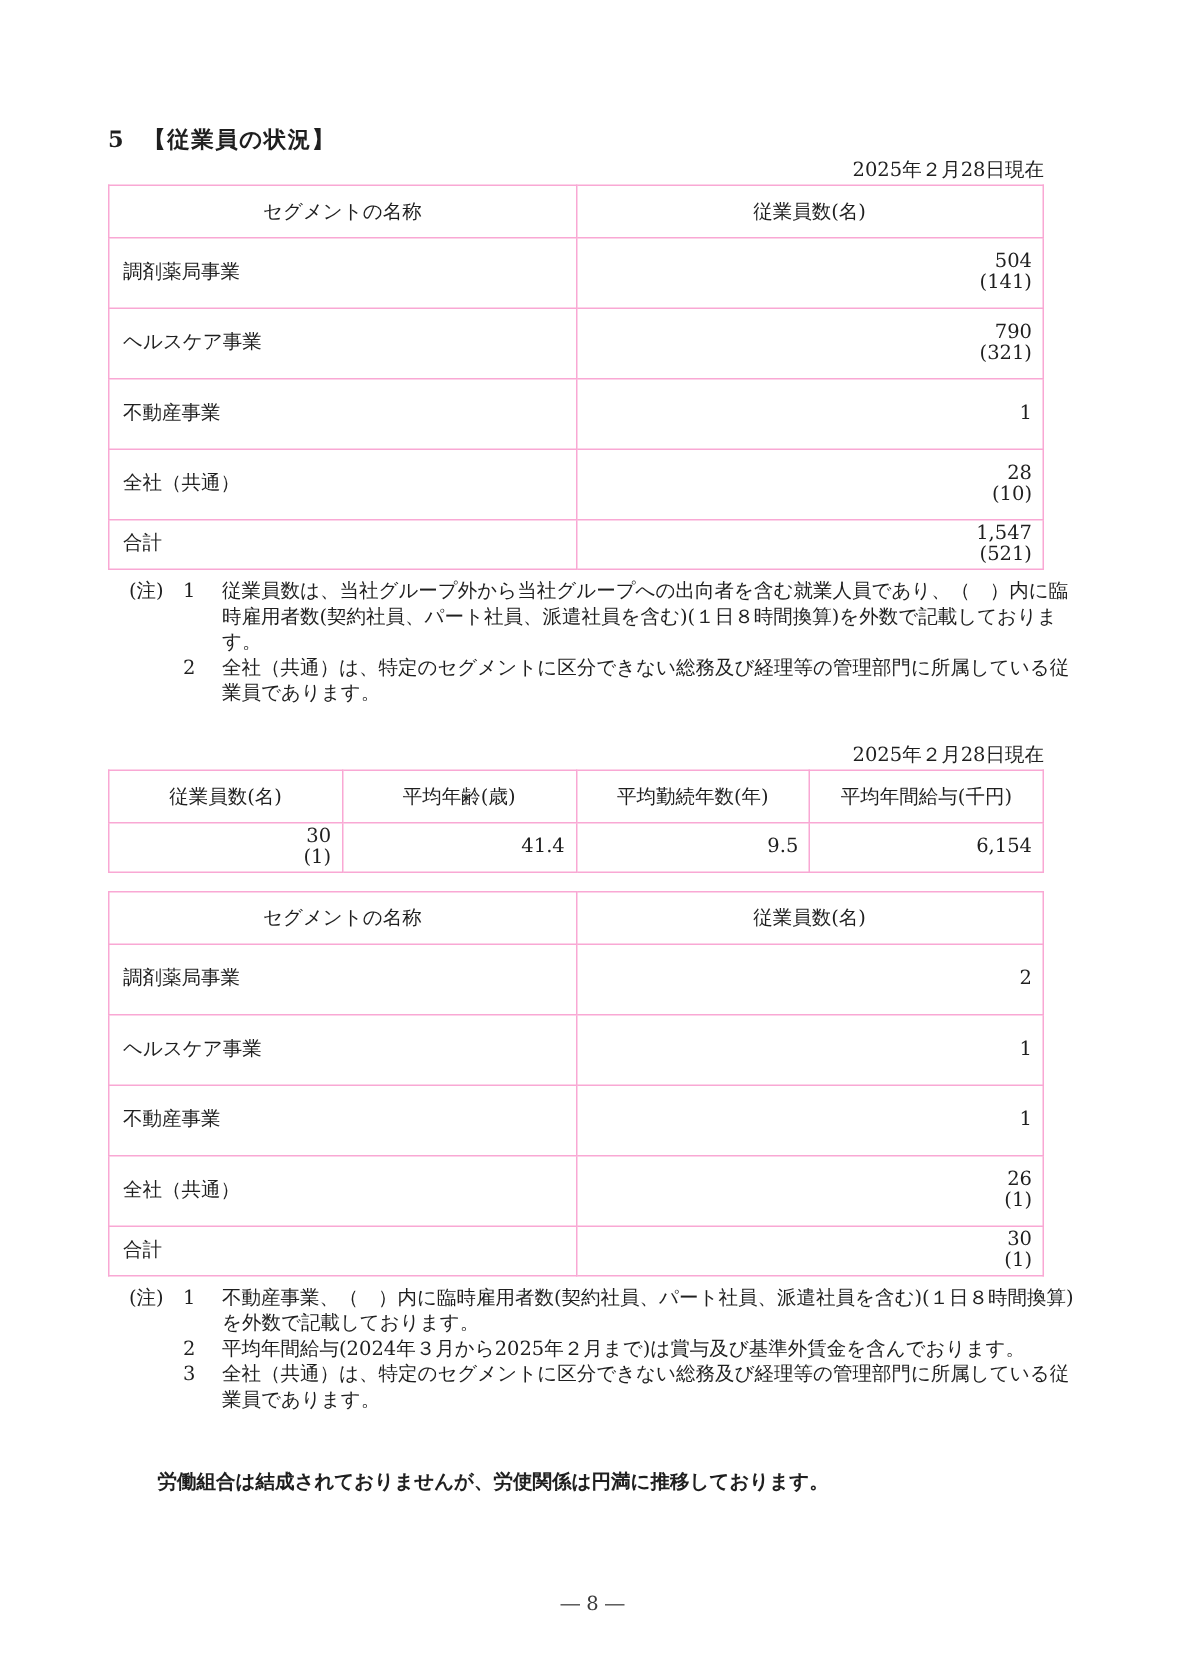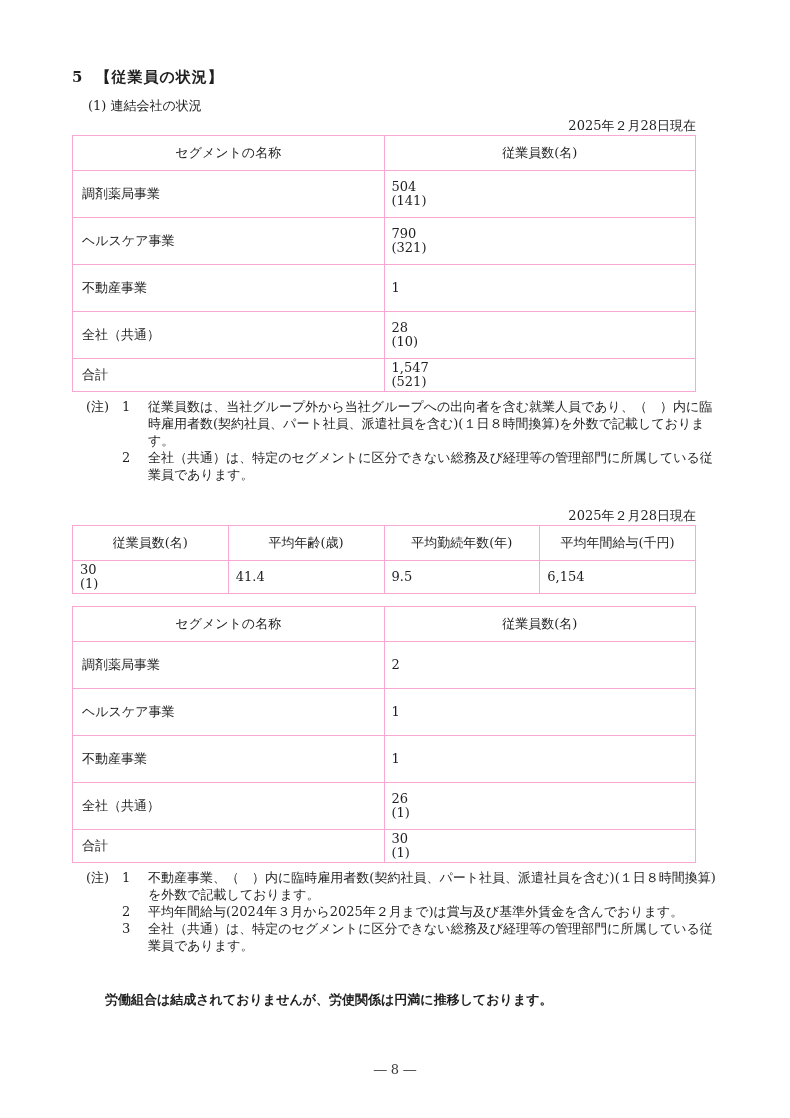--- a/index.html
+++ b/index.html
@@ -9,21 +9,21 @@
     height: 1118px;
     margin: 0 auto;
     background: #ffffff;
     font-family: "DejaVu Serif", "Liberation Serif", serif;
     color: #1f1f1f;
     overflow: hidden;
   }
   .content {
     position: absolute;
     left: 72px;
-    top: 68px;
+    top: 84px;
     width: 648px;
   }
   .doc-title {
     font-size: 15px;
     font-weight: 600;
     letter-spacing: 1px;
   }
   .doc-title .t-num { margin-right: 12px; }
   .sub-heading {
     font-size: 13px;
@@ -58,21 +58,21 @@
     text-align: left;
     padding: 16px 9px;
     line-height: 14px;
   }
   td.cell-center {
     text-align: left;
     padding: 3px 9px;
     line-height: 14px;
   }
   td.cell-num {
-    text-align: left;
+    text-align: right;
     padding: 2px 7px;
     line-height: 14px;
   }
   td.cell-num .v { min-height: 0; }
   .notes {
     font-size: 13px;
     margin-top: 6px;
     line-height: 17px;
   }
   .note-row { display: flex; margin-left: 14px; }
@@ -101,21 +101,20 @@
 </head>
 <body>
 
 <div class="page">
   <div class="content">
 
     <div class="doc-title">
       <span class="t-num">5</span><span>【従業員の状況】</span>
     </div>
 
-    <div class="sub-heading">(1) 連結会社の状況</div>
 
     <div class="as-of">2025年２月28日現在</div>
 
     <table class="doc-table">
       <colgroup>
           <col style="width:50%">
           <col style="width:50%">
         </colgroup>
       <thead>
         <tr>

